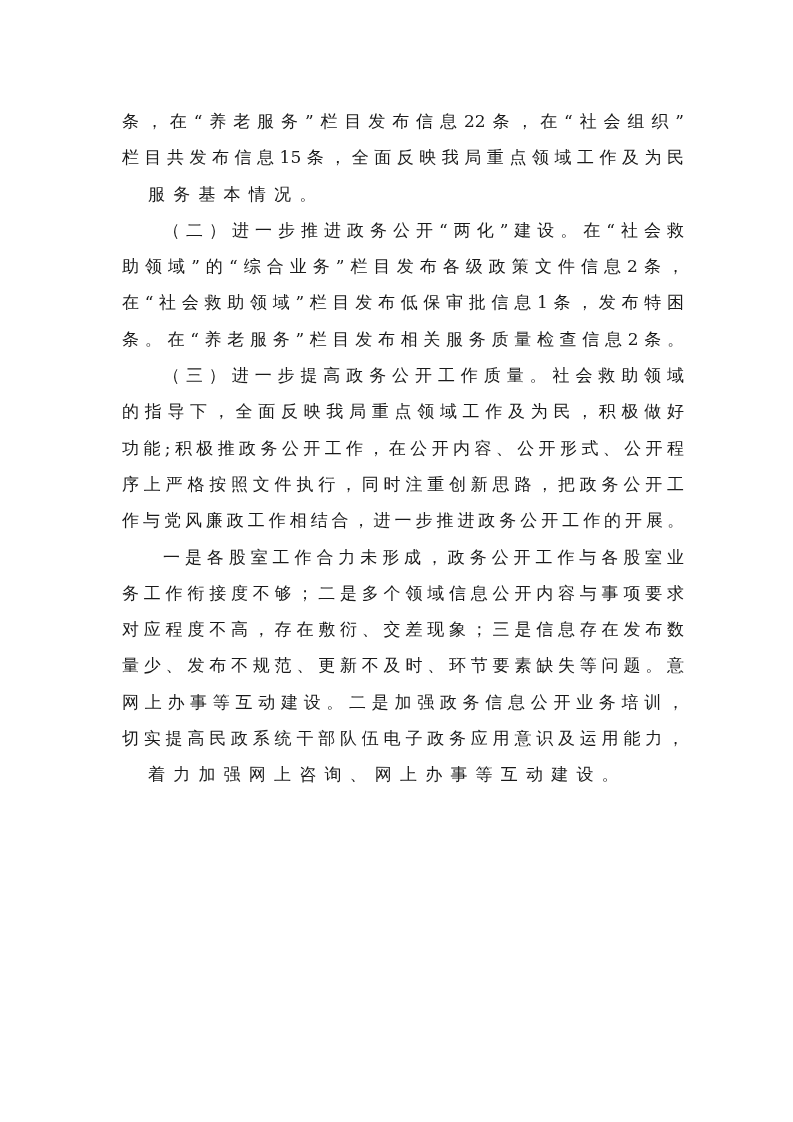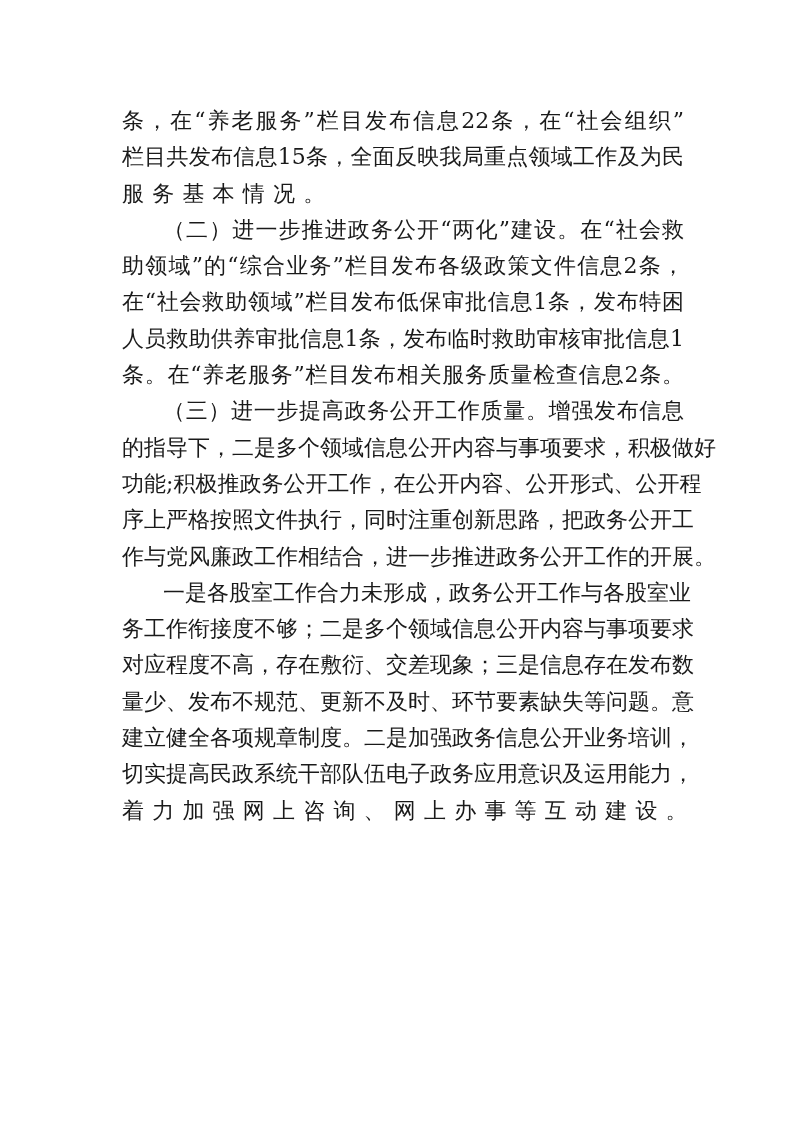--- a/index.html
+++ b/index.html
@@ -4,49 +4,48 @@
 <style>
   html, body { margin: 0; padding: 0; background: #ffffff; }
   body { width: 793px; height: 1122px; position: relative; overflow: hidden; }
   .page {
     position: absolute; left: 122px; top: 103px; width: 562px;
     font-family: "DejaVu Serif", "Liberation Serif", serif;
     color: #1a1a1a;
   }
   .line {
     height: 36.3px; line-height: 36.3px;
-    font-size: 22px; white-space: nowrap;
+    font-size: 17px; white-space: nowrap;
     text-align: justify; text-align-last: justify;
     letter-spacing: 0;
   }
-  .line.last { text-align-last: left; letter-spacing: 8.2px; }
+  .line.last { text-align-last: left; letter-spacing: 8.2px; margin-left: 26px; }
   .line.indent { padding-left: 41px; }
   .bold { font-weight: normal; }
   .heading {
     font-family: "DejaVu Sans", "Liberation Sans", sans-serif;
     font-weight: bold; text-align-last: left; letter-spacing: 1px;
   }
 </style>
 </head>
 <body>
 
 <div class="page">
   <div class="line">条，在“养老服务”栏目发布信息22条，在“社会组织”</div>
   <div class="line">栏目共发布信息15条，全面反映我局重点领域工作及为民</div>
   <div class="line last">服务基本情况。</div>
   <div class="line indent"><span class="bold">（二）进一步推进政务公开“两化”建设。</span><span>在“社会救</span></div>
   <div class="line">助领域”的“综合业务”栏目发布各级政策文件信息2条，</div>
   <div class="line">在“社会救助领域”栏目发布低保审批信息1条，发布特困</div>
-  <div class="line">人员救助供养审批信息1条，发布临时救助审核审批信息1</div>
   <div class="line">条。在“养老服务”栏目发布相关服务质量检查信息2条。</div>
-  <div class="line indent"><span class="bold">（三）进一步提高政务公开工作质量。</span><span>增强发布信息</span></div>
-  <div class="line">的指导下，二是多个领域信息公开内容与事项要求，积极做好</div>
+  <div class="line indent"><span class="bold">（三）进一步提高政务公开工作质量。</span><span>社会救助领域</span></div>
+  <div class="line">的指导下，全面反映我局重点领域工作及为民，积极做好</div>
   <div class="line">功能;积极推政务公开工作，在公开内容、公开形式、公开程</div>
   <div class="line">序上严格按照文件执行，同时注重创新思路，把政务公开工</div>
   <div class="line">作与党风廉政工作相结合，进一步推进政务公开工作的开展。</div>
   <div class="line indent">一是各股室工作合力未形成，政务公开工作与各股室业</div>
   <div class="line">务工作衔接度不够；二是多个领域信息公开内容与事项要求</div>
   <div class="line">对应程度不高，存在敷衍、交差现象；三是信息存在发布数</div>
   <div class="line">量少、发布不规范、更新不及时、环节要素缺失等问题。意</div>
-  <div class="line">建立健全各项规章制度。二是加强政务信息公开业务培训，</div>
+  <div class="line">网上办事等互动建设。二是加强政务信息公开业务培训，</div>
   <div class="line">切实提高民政系统干部队伍电子政务应用意识及运用能力，</div>
   <div class="line last">着力加强网上咨询、网上办事等互动建设。</div>
 </div>
 
 </body></html>

